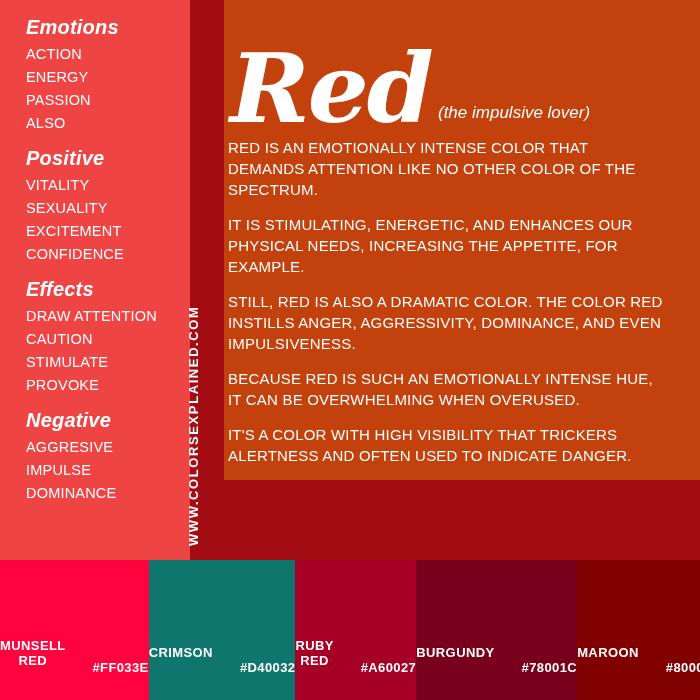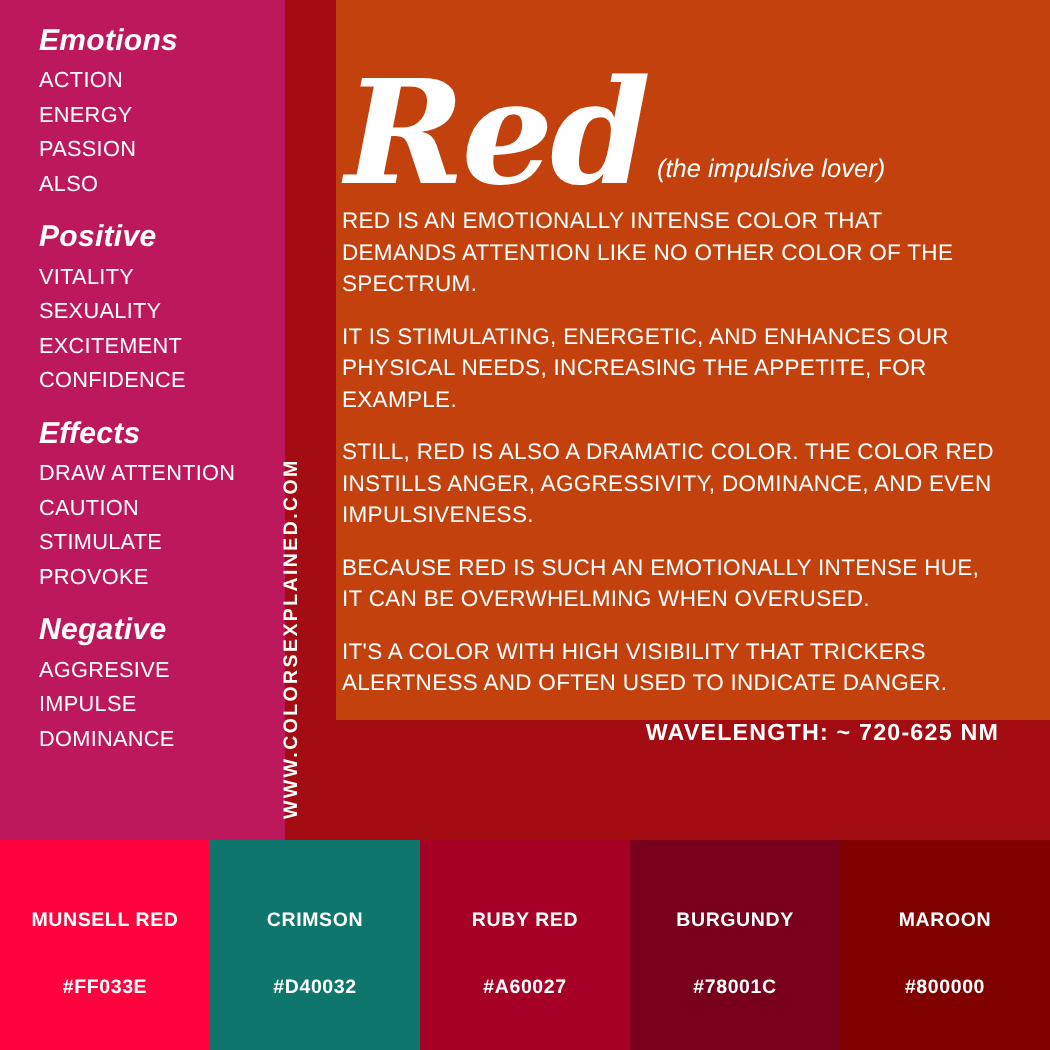--- a/index.html
+++ b/index.html
@@ -26,21 +26,21 @@
     left: 0; top: 0;
     width: 700px;
     height: 560px;
     display: flex;
   }
 
   
   #leftcol {
     width: 190px;
     height: 560px;
-    background: #be185d;
+    background: #ef4444;
     box-sizing: border-box;
     padding: 16px 0 0 26px;
     color: #ffffff;
   }
   .grp {
     margin-bottom: 12px;
   }
   .grp-title {
     font-size: 20px;
     font-weight: bold;
@@ -132,24 +132,24 @@
     top: 560px;
     width: 700px;
     height: 140px;
     display: flex;
   }
   .sw {
     flex: 1 1 0;
     height: 140px;
     color: #ffffff;
     display: flex;
-    flex-direction: column;
     align-items: center;
     box-sizing: border-box;
     padding-top: 45px;
+    gap: 27px;
   }
   .sw-name {
     font-size: 13px;
     font-weight: bold;
     letter-spacing: 0.4px;
     text-align: center;
   }
   .sw-hex {
     font-size: 13px;
     font-weight: bold;
@@ -209,21 +209,20 @@
         <div id="bigTitle">Red</div>
         <div id="subTitle">(the impulsive lover)</div>
       </div>
 
       <p class="para">RED IS AN EMOTIONALLY INTENSE COLOR THAT DEMANDS ATTENTION LIKE NO OTHER COLOR OF THE SPECTRUM.</p>
       <p class="para">IT IS STIMULATING, ENERGETIC, AND ENHANCES OUR PHYSICAL NEEDS, INCREASING THE APPETITE, FOR EXAMPLE.</p>
       <p class="para">STILL, RED IS ALSO A DRAMATIC COLOR. THE COLOR RED INSTILLS ANGER, AGGRESSIVITY, DOMINANCE, AND EVEN IMPULSIVENESS.</p>
       <p class="para">BECAUSE RED IS SUCH AN EMOTIONALLY INTENSE HUE, IT CAN BE OVERWHELMING WHEN OVERUSED.</p>
       <p class="para">IT'S A COLOR WITH HIGH VISIBILITY THAT TRICKERS ALERTNESS AND OFTEN USED TO INDICATE DANGER.</p>
 
-      <div id="wavelength">WAVELENGTH: ~ 720-625 NM</div>
     </div>
   </div>
 
   <div id="swatches">
 
     <div class="sw" style="background:#FF033E;">
       <div class="sw-name">MUNSELL RED</div>
       <div class="sw-hex">#FF033E</div>
     </div>
 

